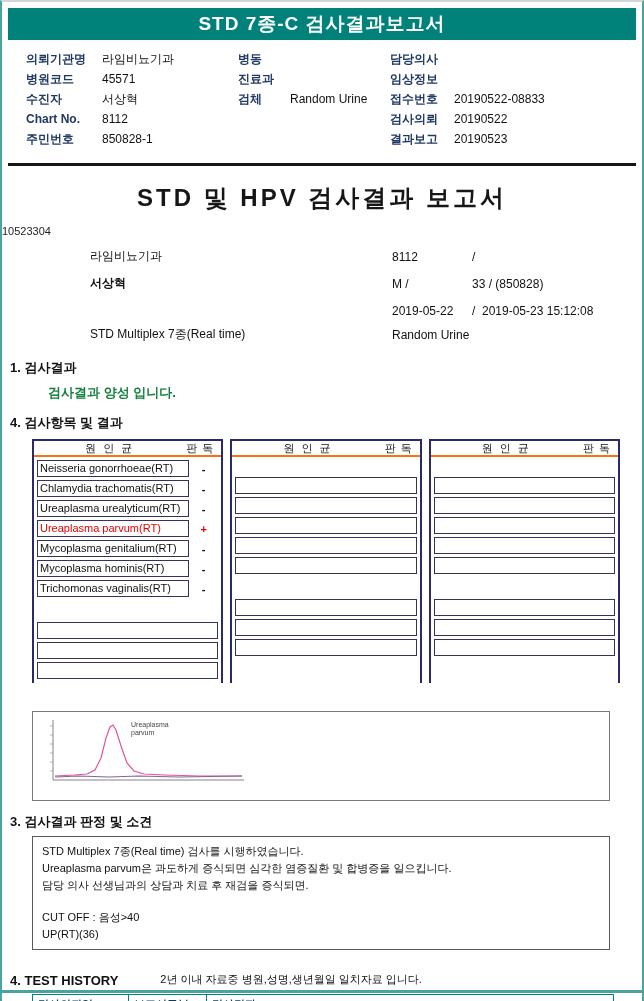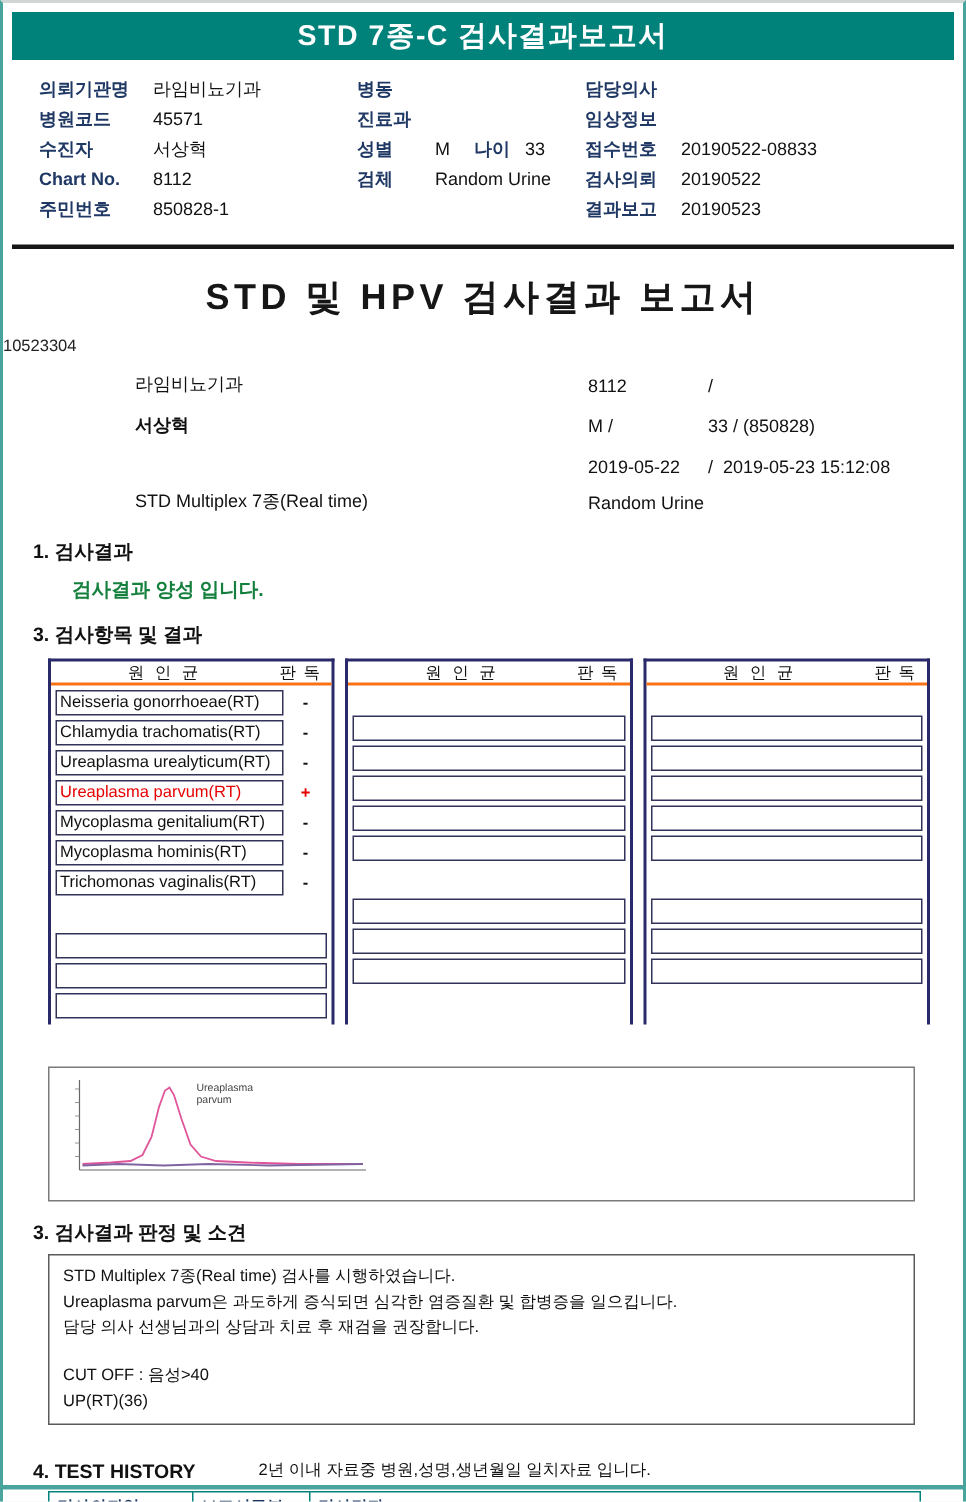--- a/index.html
+++ b/index.html
@@ -30,21 +30,21 @@
   
   .report-title { text-align:center; font-size:24px; font-weight:600; letter-spacing:3px; color:#161616; margin-top:16px; }
   .report-number { text-align:left; padding-right:24px; font-size:11px; color:#222; margin-top:11px; }
   .summary { margin-top:6px; font-size:12px; color:#111; }
   .sum-row { position:relative; height:27px; padding-left:88px; display:flex; align-items:center; }
   .sum-row.short { height:21px; }
   .sum-left.bold { font-weight:bold; }
   .sum-mid { position:absolute; left:390px; top:50%; transform:translateY(-50%); white-space:pre; }
   .sum-part1 { display:inline-block; min-width:80px; }
   
-  .sec-heading { font-size:13px; font-weight:bold; color:#111; padding-left:8px;margin-left:12px; }
+  .sec-heading { font-size:13px; font-weight:bold; color:#111; padding-left:8px; }
   .s1 { margin-top:14px; }
   .result-line { color:#15803d; font-weight:bold; font-size:13px; padding-left:46px; margin-top:7px; }
   .s2 { margin-top:12px; }
   
   .rt-wrap { display:flex; gap:7px; margin:7px 22px 0 30px; }
   .rt-group { flex:1; border:2px solid #2A2A6A; border-bottom:none; padding:0 3px 4px 3px; }
   .rt-head { display:flex; align-items:center; height:16px; border-bottom:2px solid #f97316; font-size:11px; color:#111; margin:0 -3px; padding:0 3px; }
   .rt-h-org { flex:1; text-align:center; letter-spacing:2px; }
   .rt-h-res { width:36px; text-align:center; letter-spacing:1px; }
   .rt-row { display:flex; align-items:center; margin-top:3px; height:17px; font-size:11px; }
@@ -106,26 +106,20 @@
     <div class="info-col2">
       <div class="info-row">
           <span class="info-label">병동</span>
           <span></span>
         </div>
       <div class="info-row">
           <span class="info-label">진료과</span>
           <span></span>
         </div>
       <div class="info-row">
-          <span class="info-label">성별</span>
-          <span>M</span>
-          <span class="info-label2">나이</span>
-          <span>33</span>
-        </div>
-      <div class="info-row">
           <span class="info-label">검체</span>
           <span>Random Urine</span>
         </div>
     </div>
     <div class="info-col3">
       <div class="info-row">
           <span class="info-label">담당의사</span>
           <span></span>
         </div>
       <div class="info-row">
@@ -169,21 +163,21 @@
       <span class="sum-left">STD Multiplex 7종(Real time)</span>
       <span class="sum-mid"><span class="sum-part1">Random Urine</span><span></span></span>
     </div>
   </div>
 
   <div class="sec-heading s1">1. 검사결과</div>
   <div class="result-line">
     <span>검사결과 </span><span>양성</span><span> 입니다.</span>
   </div>
 
-  <div class="sec-heading s2">3. 검사항목 및 결과</div>
+  <div class="sec-heading s2">4. 검사항목 및 결과</div>
 
   <div class="rt-wrap">
     <div class="rt-group">
       <div class="rt-head">
           <span class="rt-h-org">원 인 균</span>
           <span class="rt-h-res">판 독</span>
         </div>
       <div class="rt-row">
           <span class="org-box">Neisseria gonorrhoeae(RT)</span>
           <span class="res">-</span>
@@ -265,21 +259,21 @@
       <text x="92" y="19" font-size="7" fill="#444">parvum</text>
     <polyline points="16,60 35,59 48,58 56,54 62,42 67,22 71,11 74,9 77,14 82,30 88,47 95,55 105,58 125,59 160,60 203,60" fill="none" stroke="#e0559a" stroke-width="1.2"></polyline>
         <polyline points="16,61 40,60 70,61 100,60 140,61 203,60" fill="none" stroke="#8064a2" stroke-width="1.2"></polyline>
       </svg>
   </div>
 
   <div class="sec-heading s3">3. 검사결과 판정 및 소견</div>
   <div class="comment-box">
     <div class="comment-line">STD Multiplex 7종(Real time) 검사를 시행하였습니다.</div>
     <div class="comment-line">Ureaplasma parvum은 과도하게 증식되면 심각한 염증질환 및 합병증을 일으킵니다.</div>
-    <div class="comment-line">담당 의사 선생님과의 상담과 치료 후 재검을 권장합니다.</div>
+    <div class="comment-line">담당 의사 선생님과의 상담과 치료 후 재검을 증식되면.</div>
     <div class="comment-line"></div>
     <div class="comment-line">CUT OFF : 음성&gt;40</div>
     <div class="comment-line">UP(RT)(36)</div>
   </div>
 
   <div class="s4-row">
     <div class="sec-heading">4. TEST HISTORY</div>
     <div class="s4-note">2년 이내 자료중 병원,성명,생년월일 일치자료 입니다.</div>
   </div>
 

